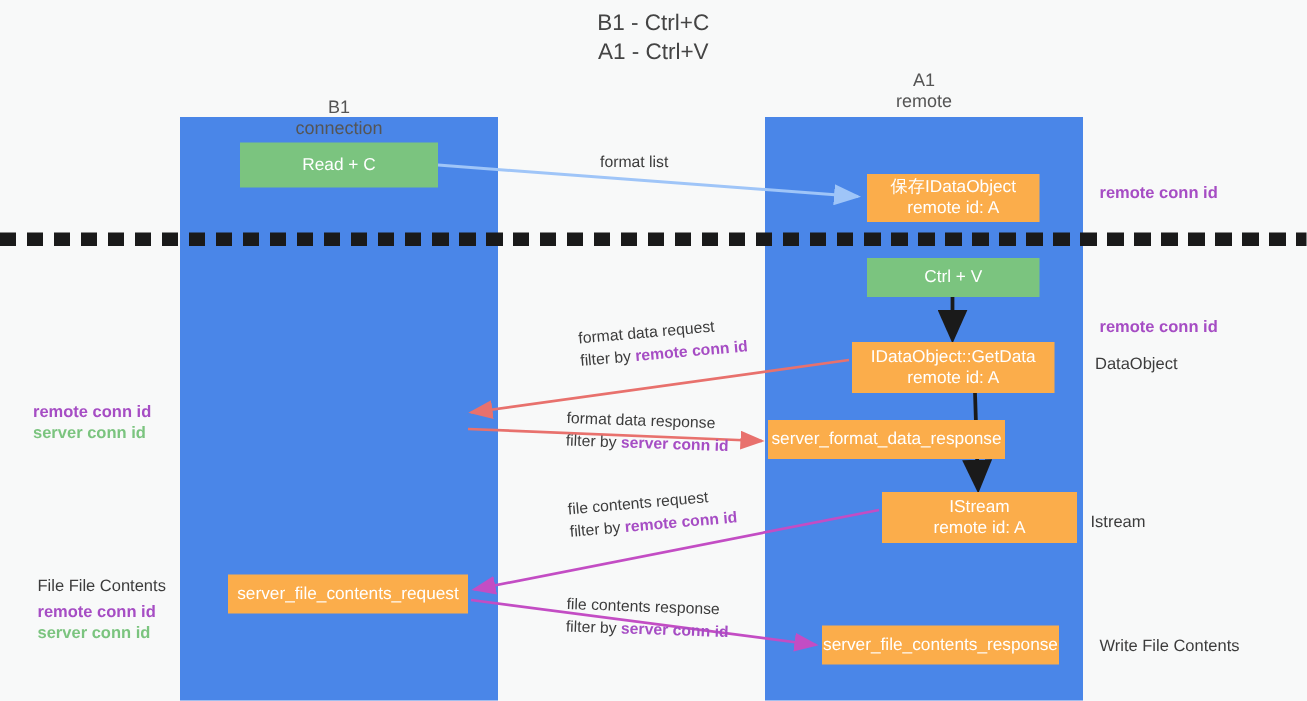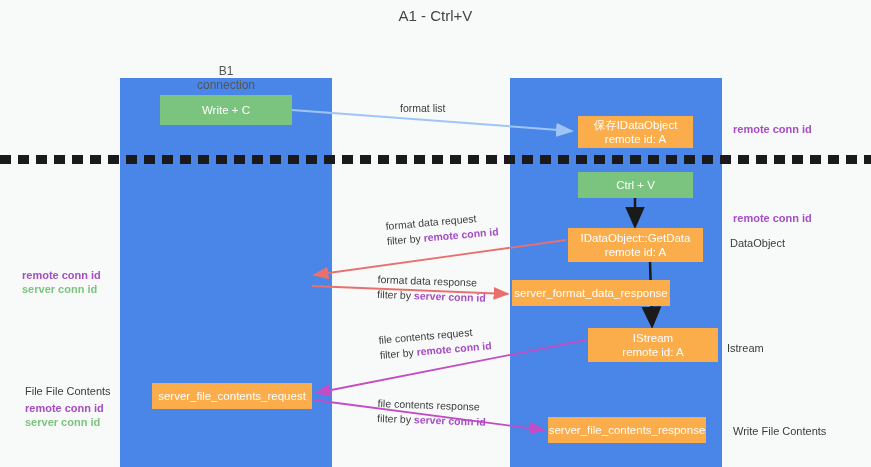--- a/index.html
+++ b/index.html
@@ -80,26 +80,31 @@
 </style>
 </head>
 <body>
 
 <div class="stage">
 
   <div class="col" id="col-b1"></div>
   <div class="col" id="col-a1"></div>
 
   <div class="title">
+    <div>B1 - Ctrl+C</div>
     <div>A1 - Ctrl+V</div>
   </div>
 
   <div class="col-head" id="head-b1">
     <span>B1</span>
     <span class="sub">connection</span>
+  </div>
+  <div class="col-head" id="head-a1">
+    <span>A1</span>
+    <span class="sub">remote</span>
   </div>
 
   <svg class="edges">
     <defs>
       <marker id="ar-blue" markerWidth="9" markerHeight="7" refX="8" refY="3.5" orient="auto">
         <polygon points="0 0, 9 3.5, 0 7" fill="#9fc5f8"></polygon>
       </marker>
       <marker id="ar-red" markerWidth="9" markerHeight="7" refX="8" refY="3.5" orient="auto">
         <polygon points="0 0, 9 3.5, 0 7" fill="#e8716d"></polygon>
       </marker>
@@ -120,21 +125,21 @@
     <line x1="312" y1="286" x2="508" y2="294" stroke="#e8716d" stroke-width="1.8" marker-end="url(#ar-red)"></line>
 
     <line x1="650" y1="262" x2="652" y2="324" stroke="#1a1a1a" stroke-width="2.5" marker-end="url(#ar-blk)"></line>
 
     <line x1="586" y1="340" x2="316" y2="393" stroke="#c34dc4" stroke-width="1.8" marker-end="url(#ar-mag)"></line>
 
     <line x1="314" y1="400" x2="544" y2="430" stroke="#c34dc4" stroke-width="1.8" marker-end="url(#ar-mag)"></line>
   </svg>
 
   <div class="node green" id="n-ctrlc">
-    <span>Write + C</span>
+    <span>Read + C</span>
   </div>
 
   <div class="node orange" id="n-save">
     <span>保存IDataObject</span>
     <span class="l2">remote id: A</span>
   </div>
 
   <div class="node green" id="n-ctrlv">
     <span>Ctrl + V</span>
   </div>

